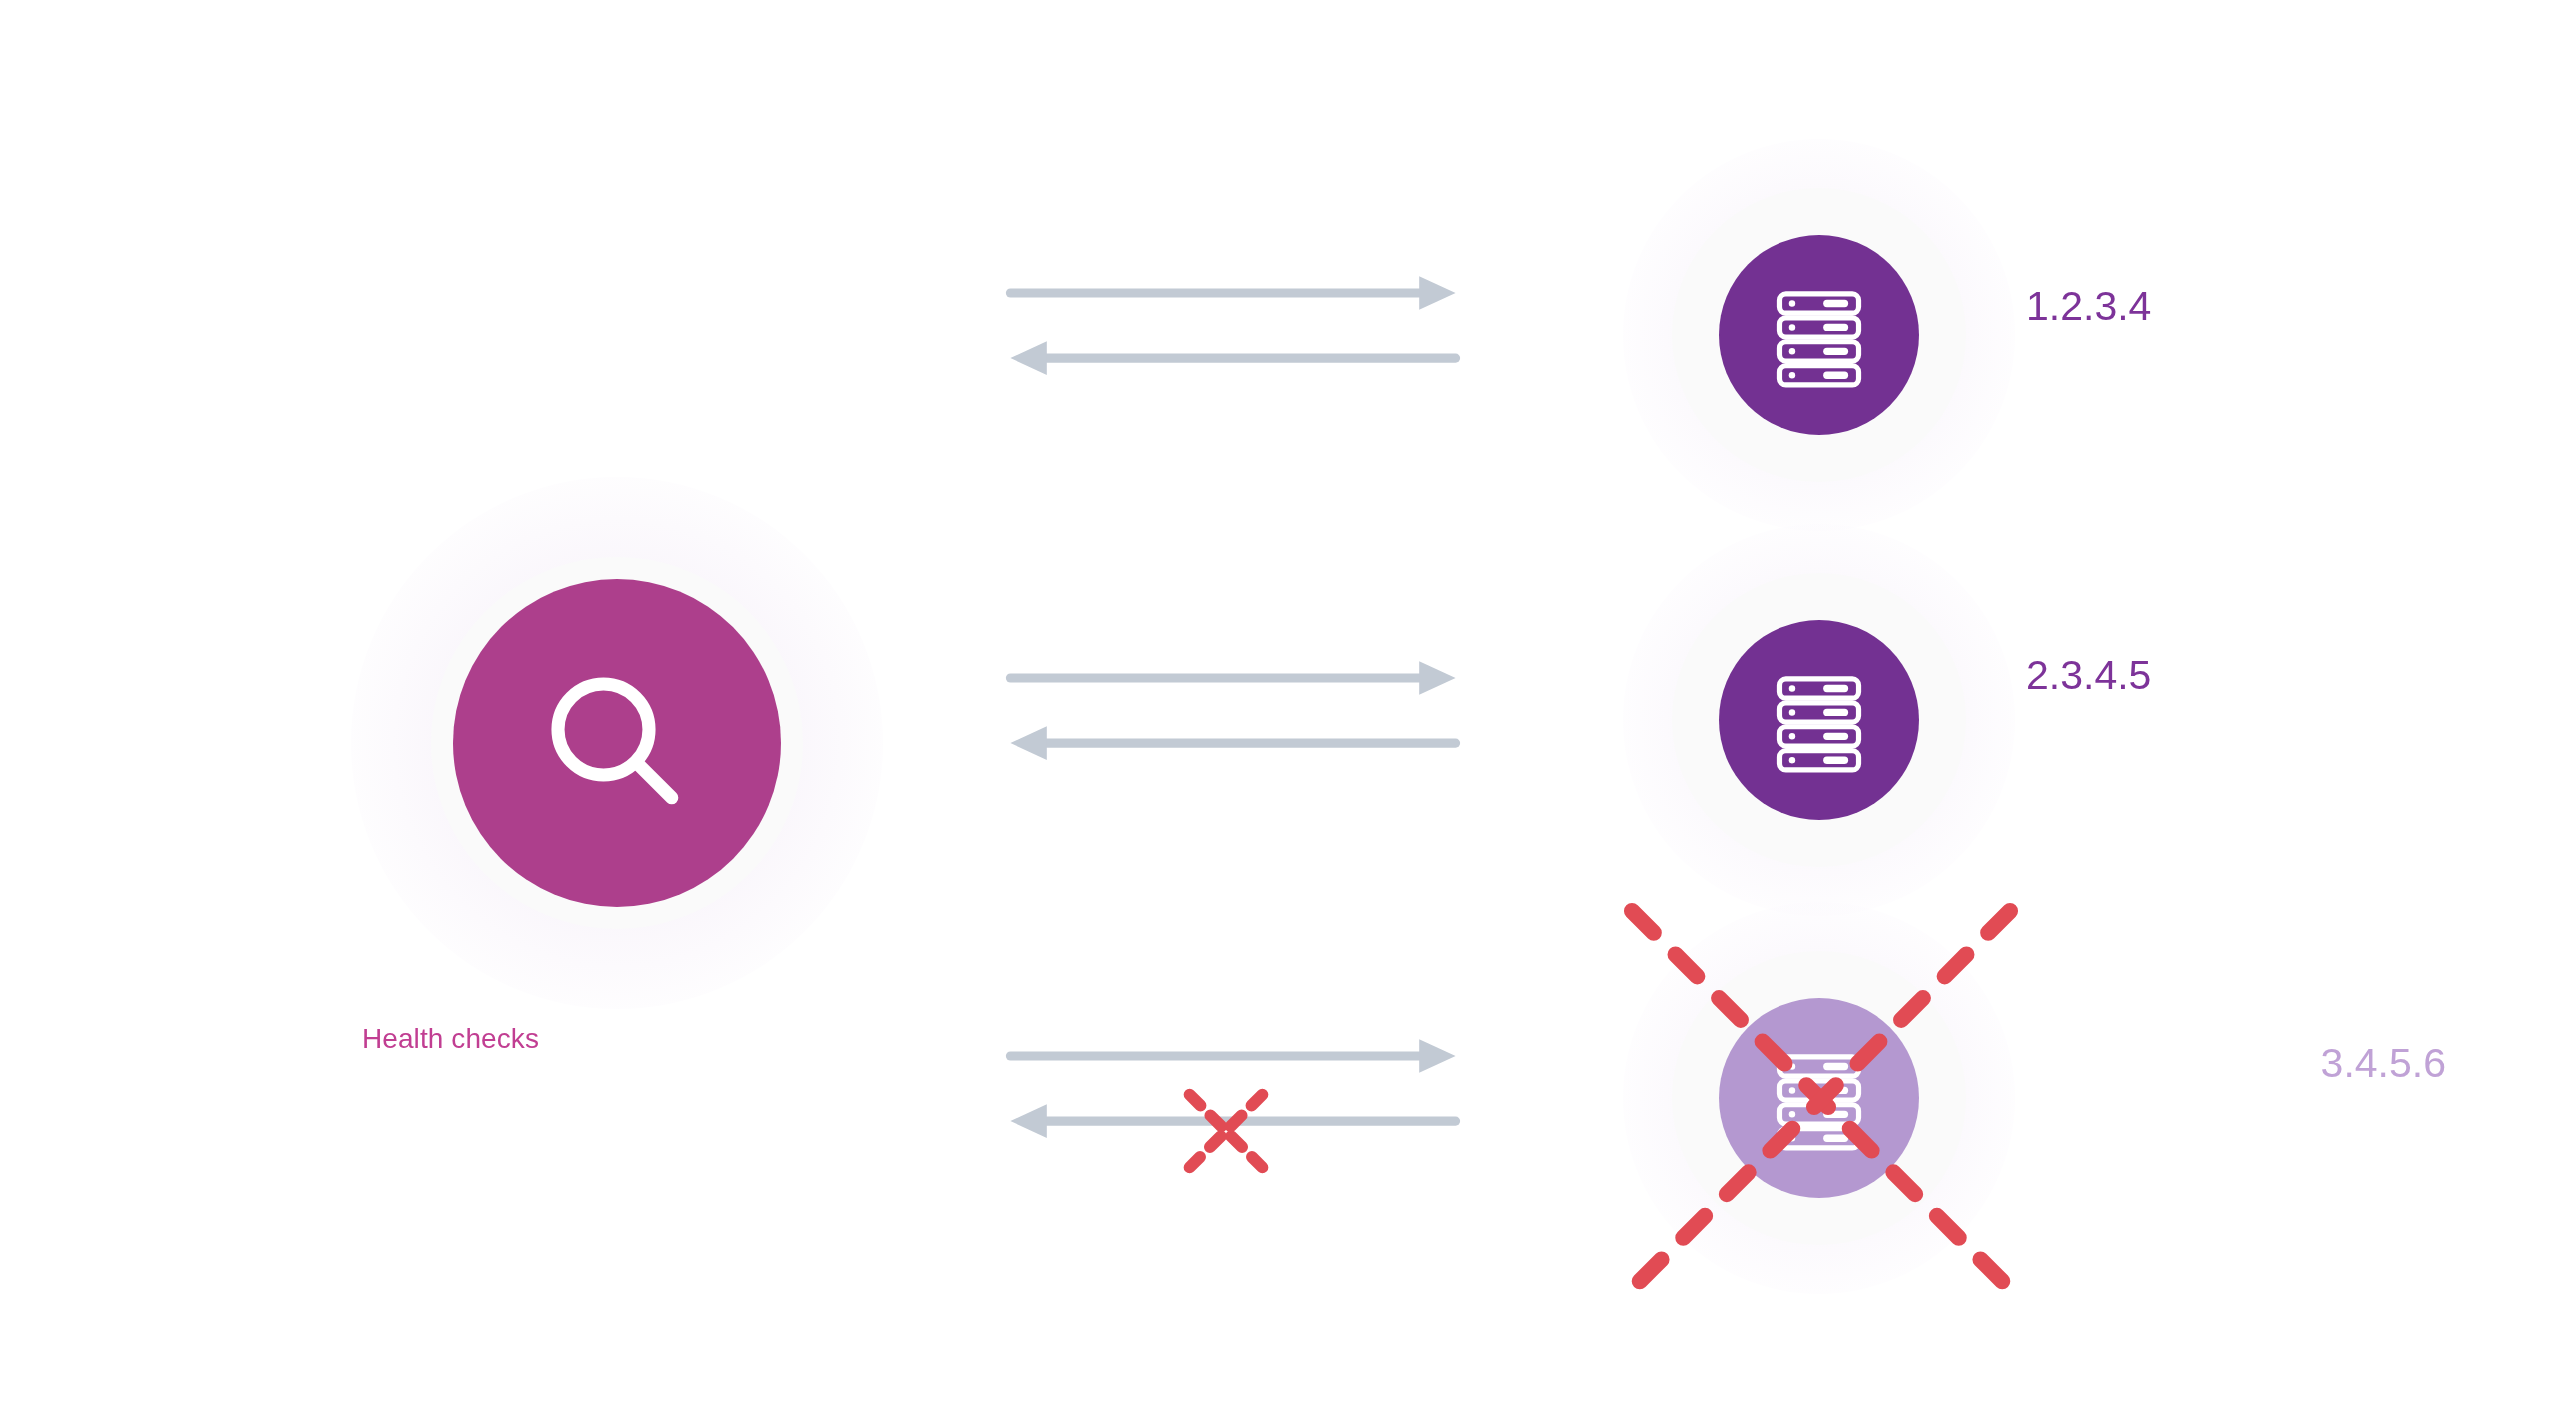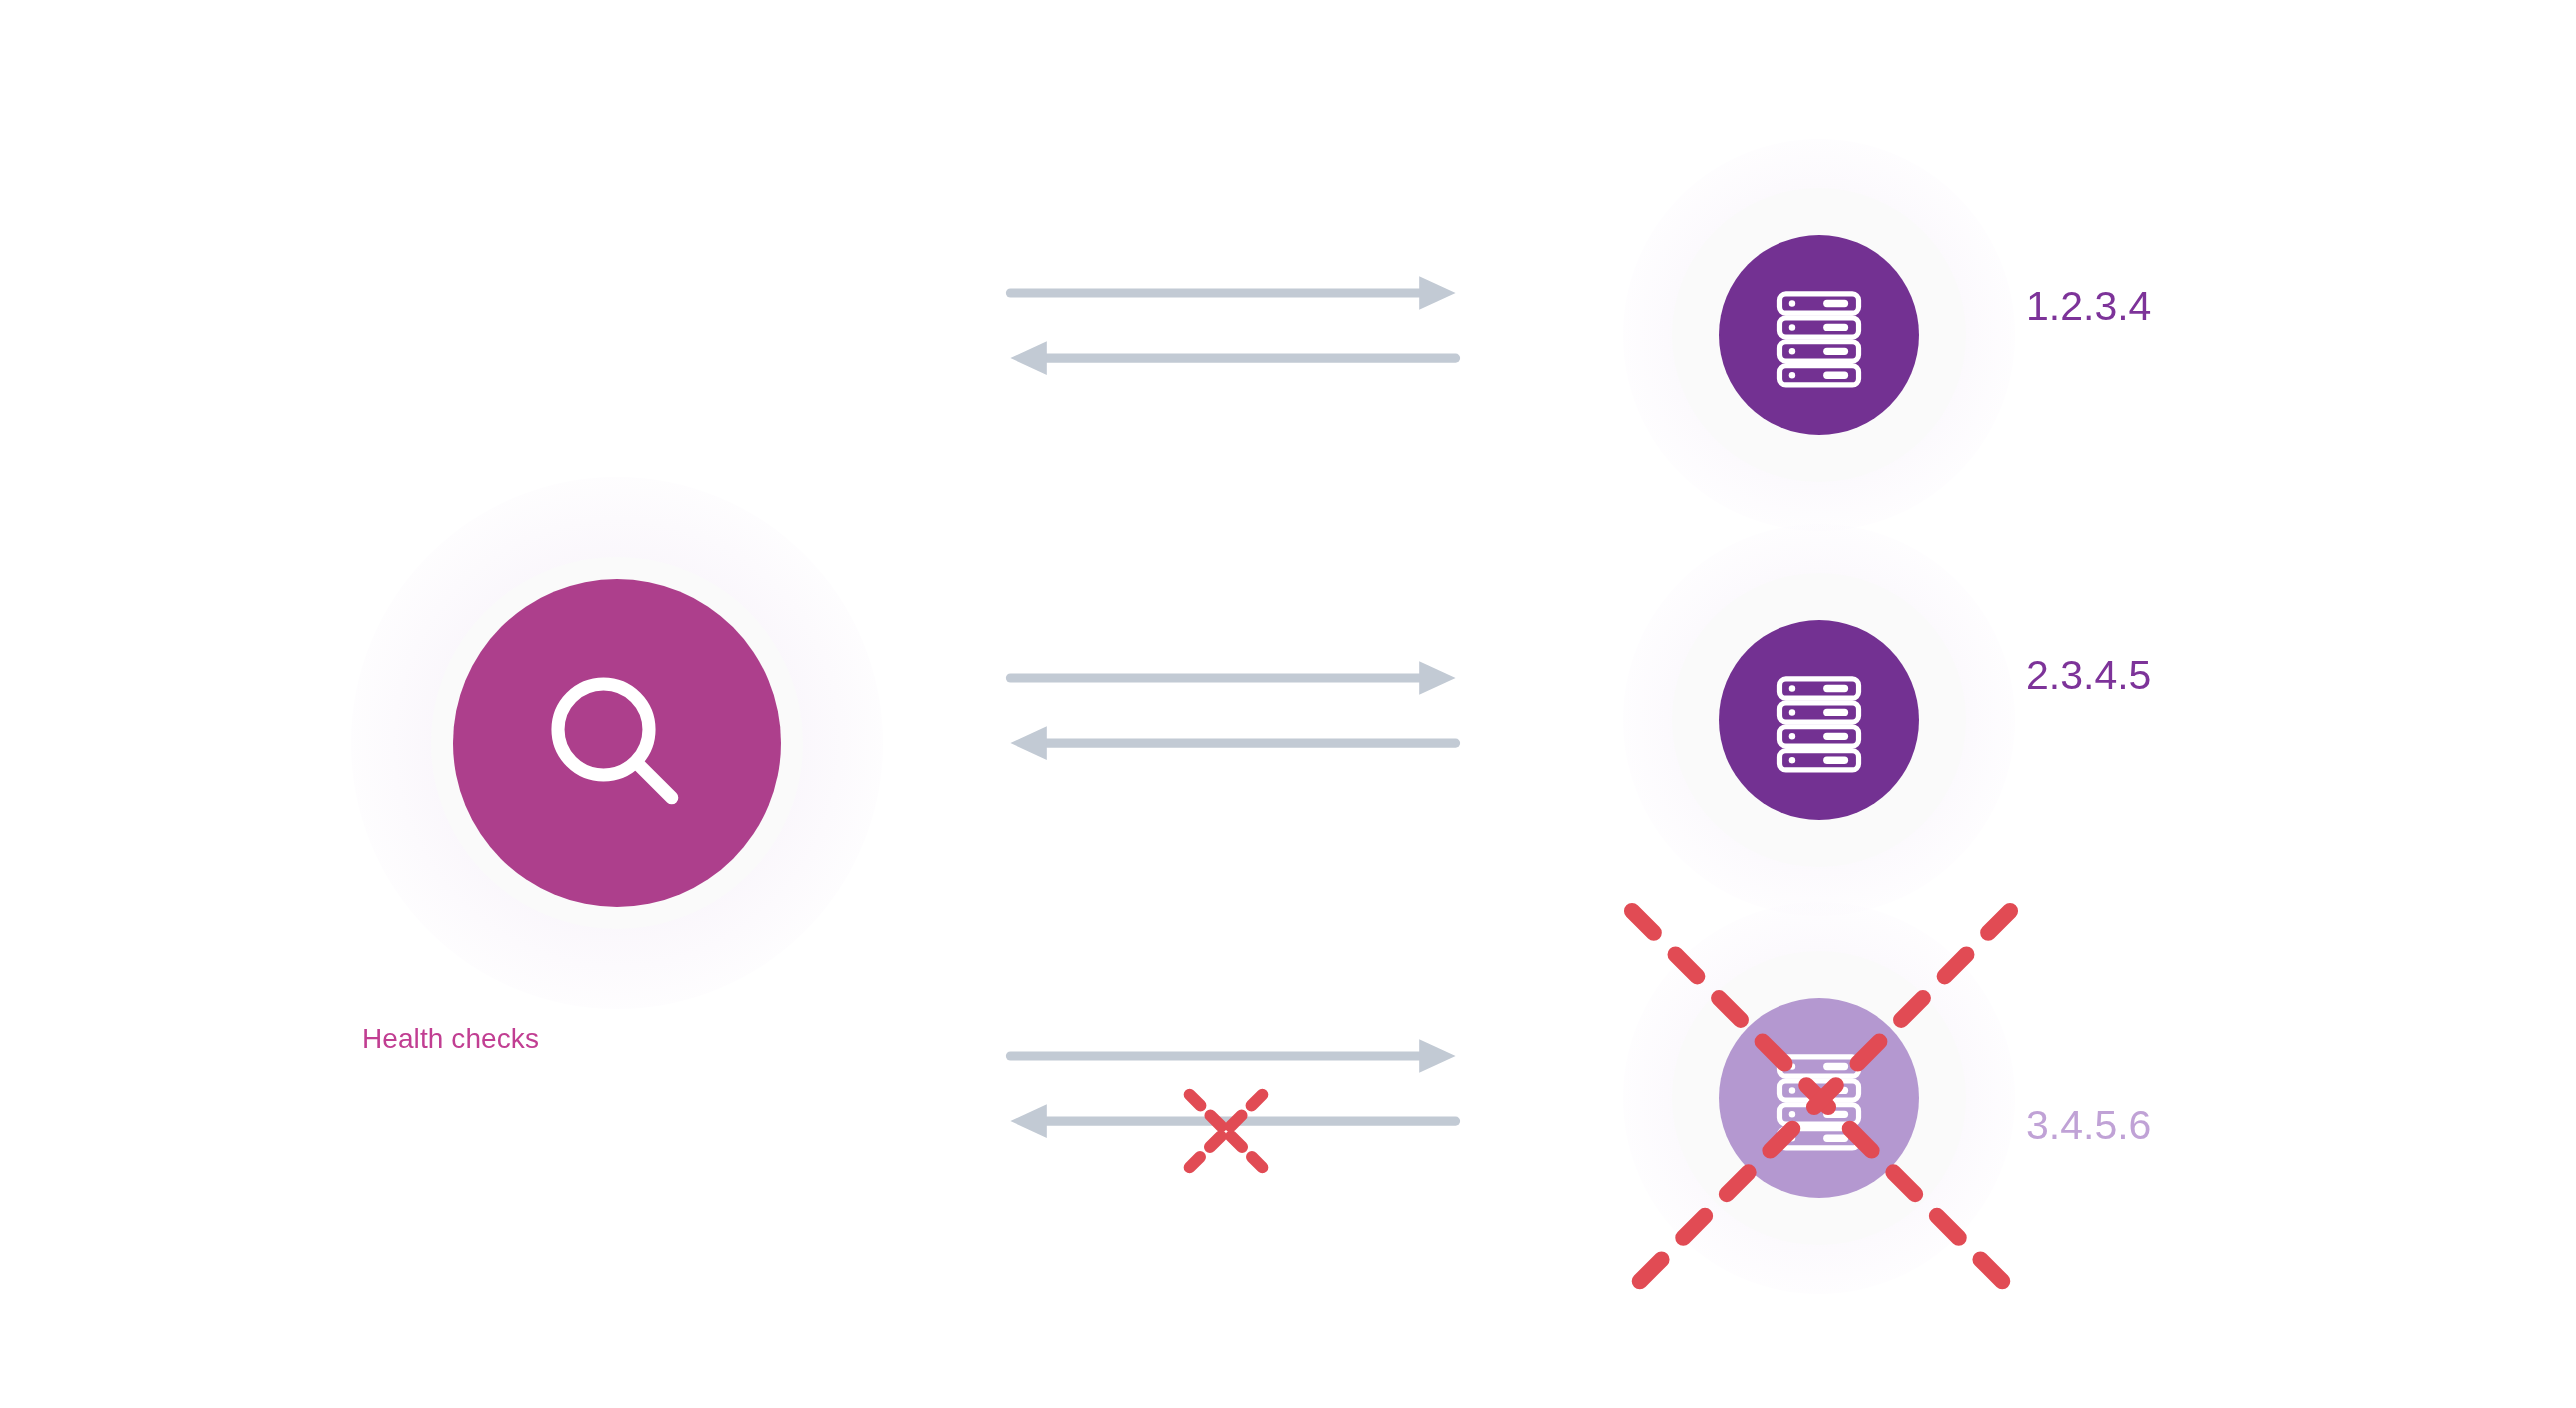--- a/index.html
+++ b/index.html
@@ -123,21 +123,21 @@
   .srv-ip {
     position: absolute;
     left: 2026px;
     width: 420px;
     color: #7d3399;
     font-size: 41px;
     white-space: nowrap;
   }
   .srv-ip.row0 { top: 283px; }
   .srv-ip.row1 { top: 652px; }
-  .srv-ip.row2 { top: 1102px; }
+  .srv-ip.row2 { top: 1040px; text-align: right; }
   .srv-ip.down { color: #c0a2d6; }
 
   
   .big-x {
     position: absolute;
     left: 1604px;
     top: 883px;
     width: 434px;
     height: 434px;
     pointer-events: none;

